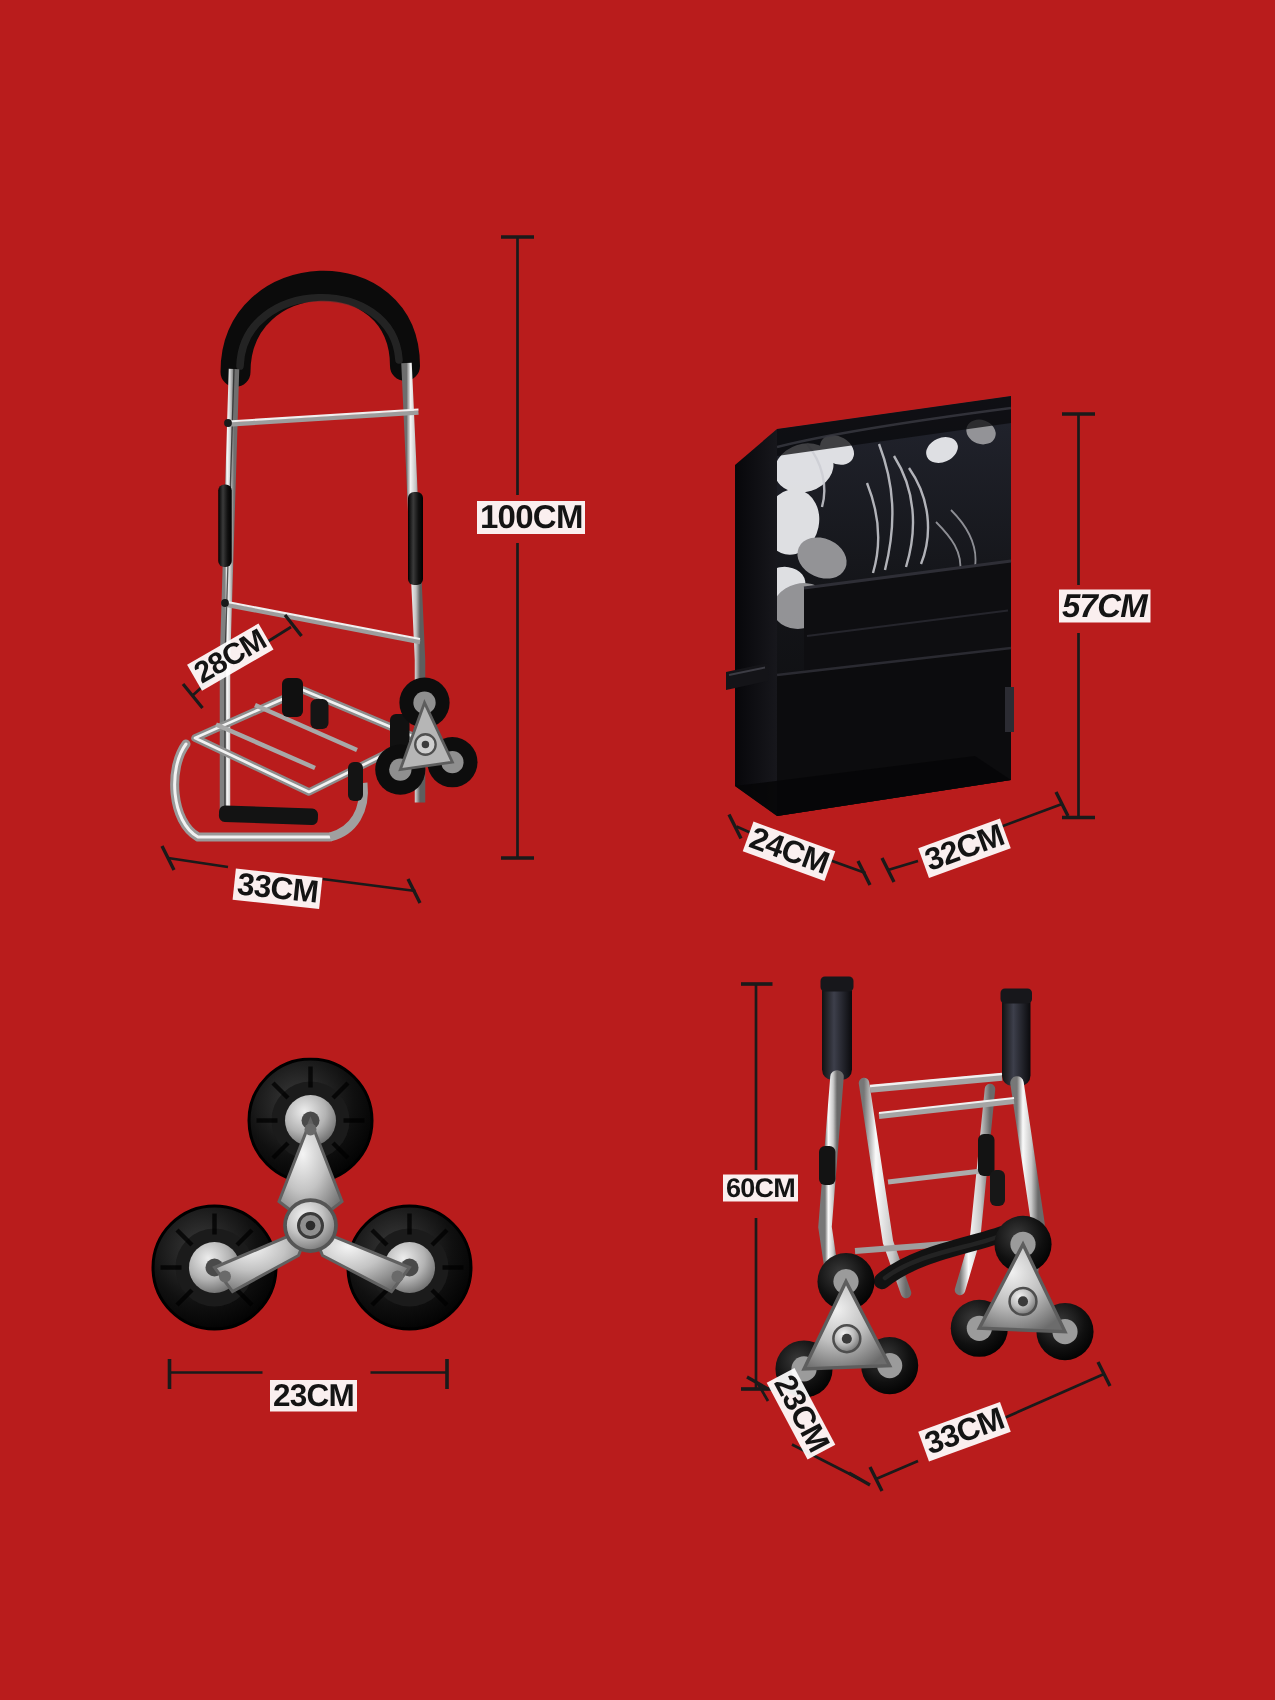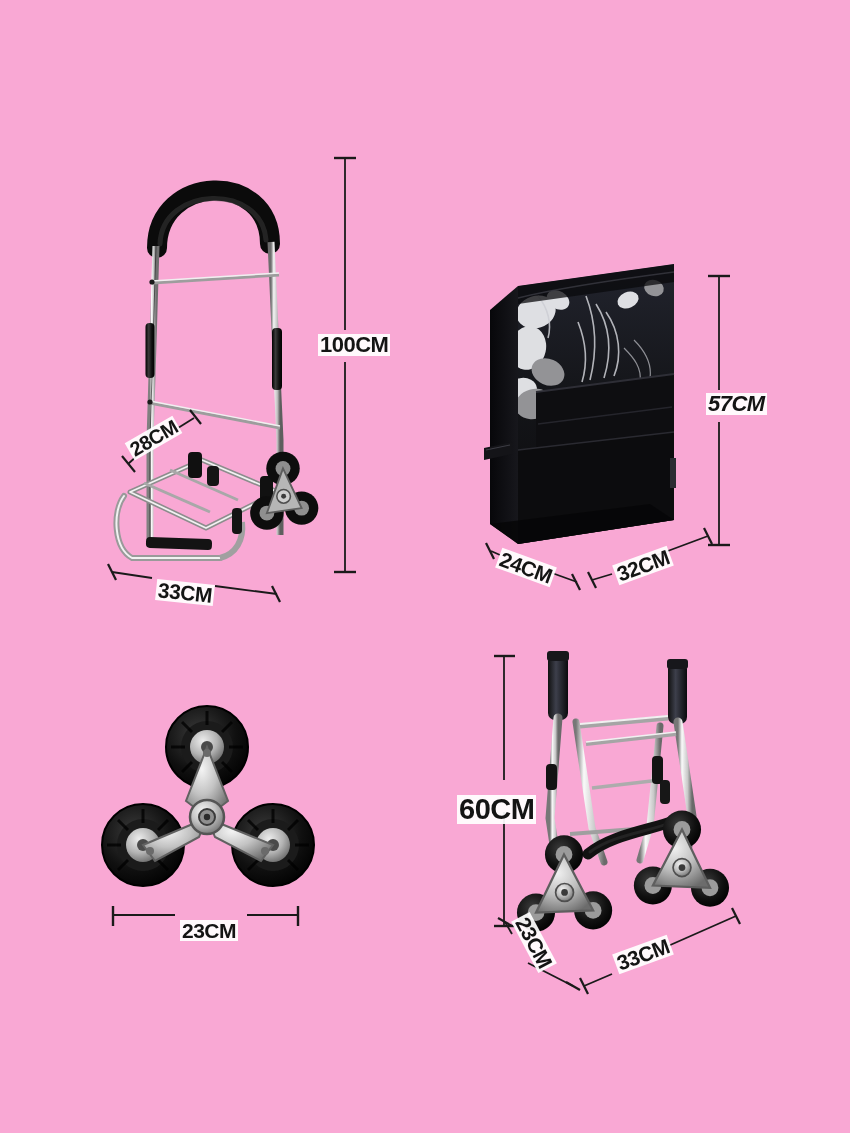--- a/index.html
+++ b/index.html
@@ -15,21 +15,21 @@
     overflow: hidden;
     font-family: "Liberation Sans", sans-serif;
     -webkit-font-smoothing: antialiased;
   }
 
   #diagram-canvas {
     position: absolute;
     inset: 0;
     width: 850px;
     height: 1133px;
-    background: #f9a8d4;
+    background: #b91c1c;
   }
 
   .view-panel {
     position: absolute;
   }
 
   
   .dim-label {
     position: absolute;
     font-family: "Liberation Sans", sans-serif;
@@ -477,19 +477,19 @@
   <div class="dim-label" style="left: 156px; top: 582px; font-size: 21px; transform: rotate(6deg); color: rgb(20, 20, 20);">33CM</div>
 
   <div class="dim-label" style="left: 706px; top: 393px; font-size: 22px; color: rgb(20, 20, 20); font-style: italic;">57CM</div>
 
   <div class="dim-label" style="left: 497px; top: 557px; font-size: 21px; transform: rotate(20deg); color: rgb(20, 20, 20);">24CM</div>
 
   <div class="dim-label" style="left: 614px; top: 555px; font-size: 21px; transform: rotate(-20deg); color: rgb(20, 20, 20);">32CM</div>
 
   <div class="dim-label" style="left: 180px; top: 920px; font-size: 21px; color: rgb(20, 20, 20);">23CM</div>
 
-  <div class="dim-label" style="left: 457px; top: 783px; font-size: 29px; color: rgb(20, 20, 20); margin-top: 12px;">60CM</div>
+  <div class="dim-label" style="left: 482px; top: 783px; font-size: 18px; color: rgb(20, 20, 20);">60CM</div>
 
   <div class="dim-label" style="left: 505px; top: 932px; font-size: 21px; transform: rotate(62deg); color: rgb(20, 20, 20);">23CM</div>
 
   <div class="dim-label" style="left: 614px; top: 944px; font-size: 21px; transform: rotate(-20deg); color: rgb(20, 20, 20);">33CM</div>
 
 </div>
 
 </body></html>

